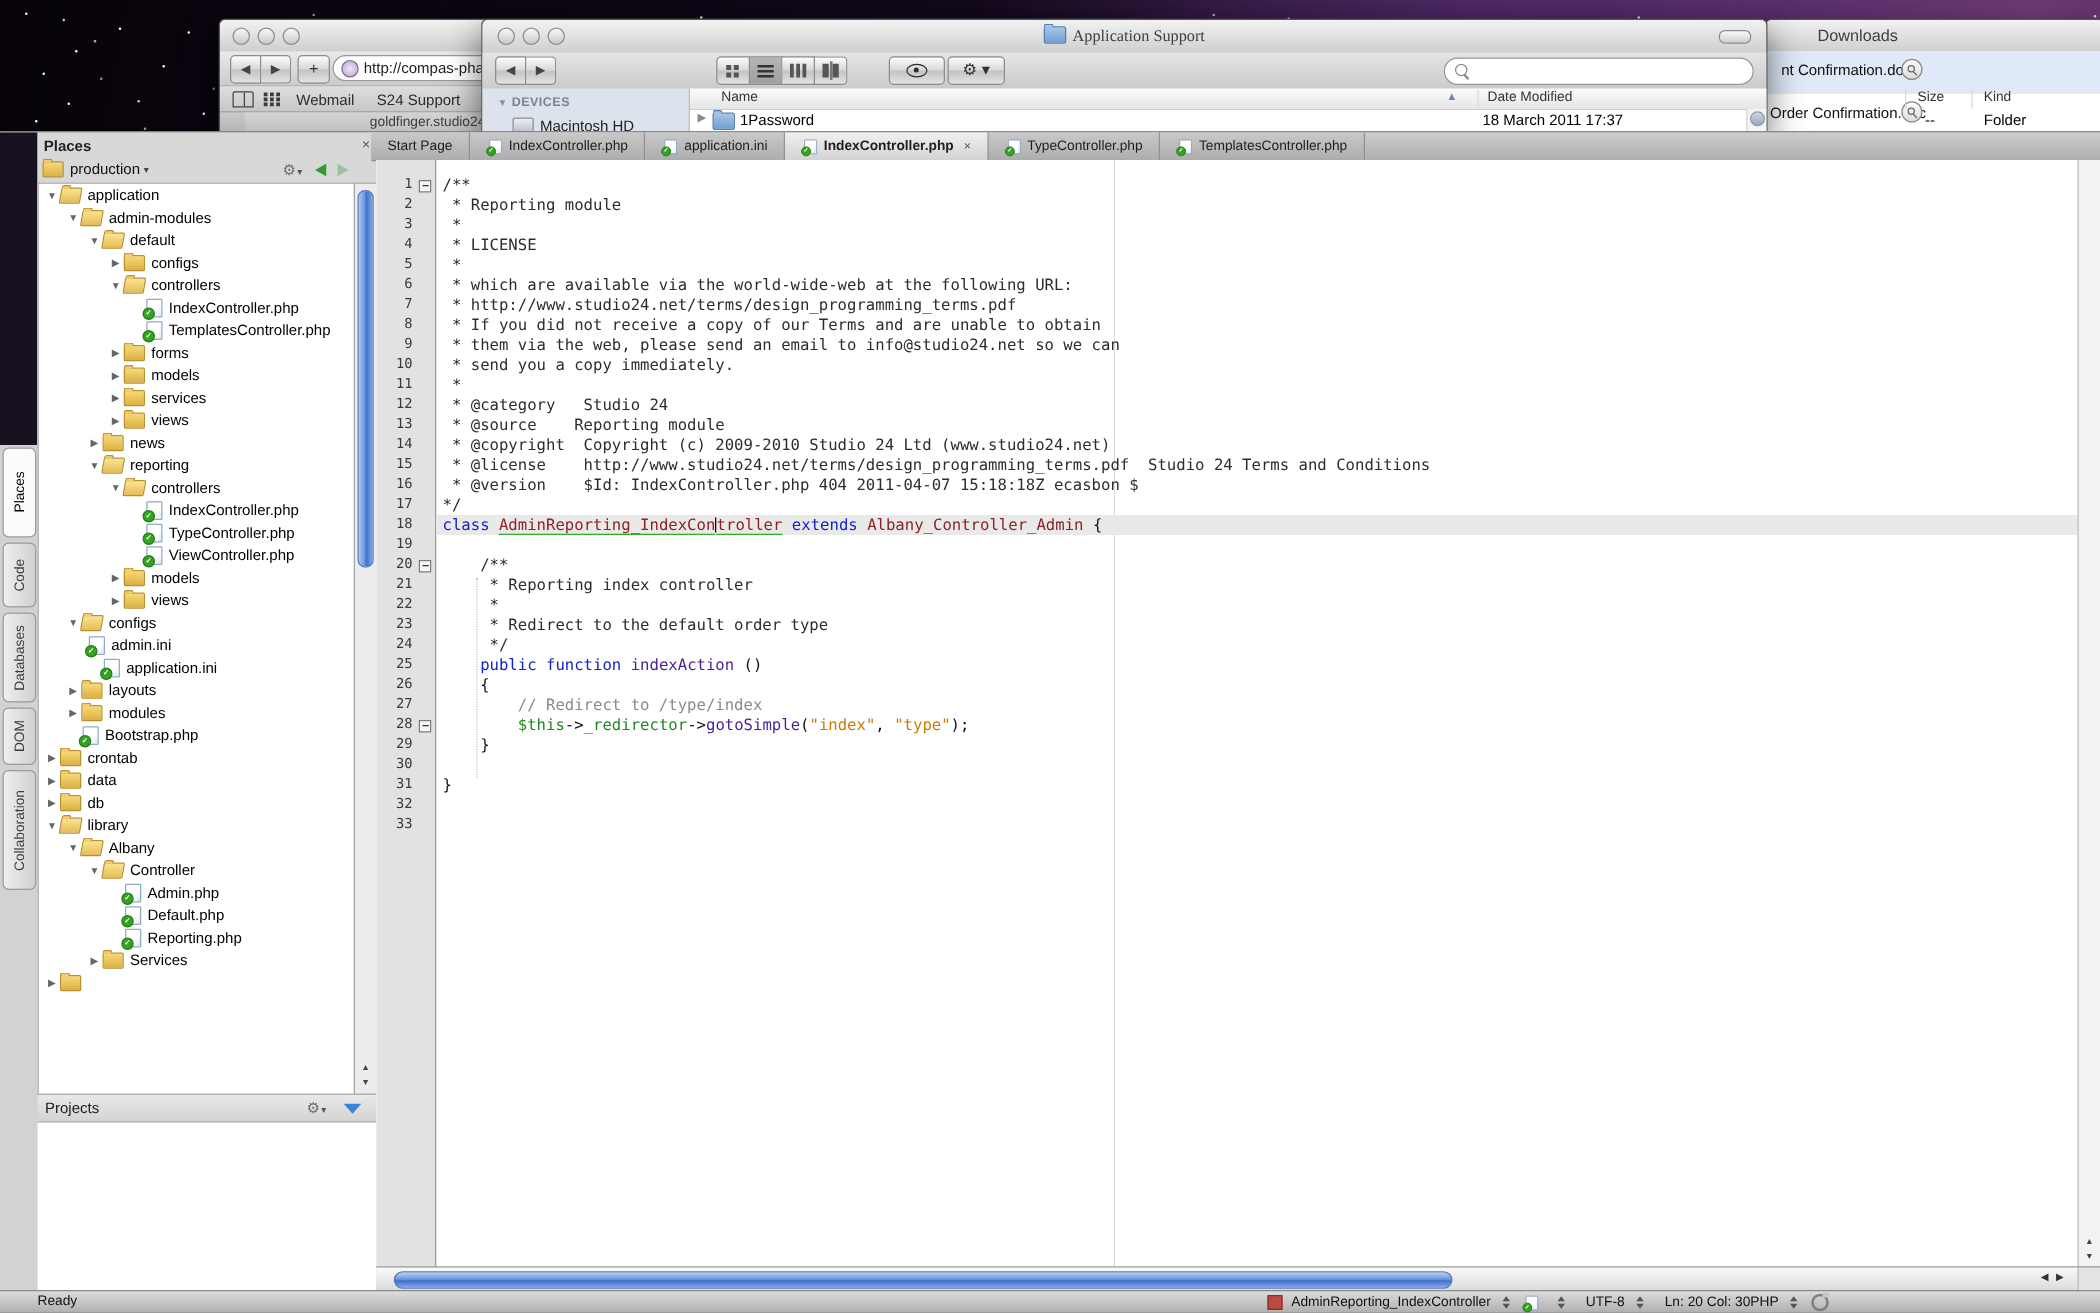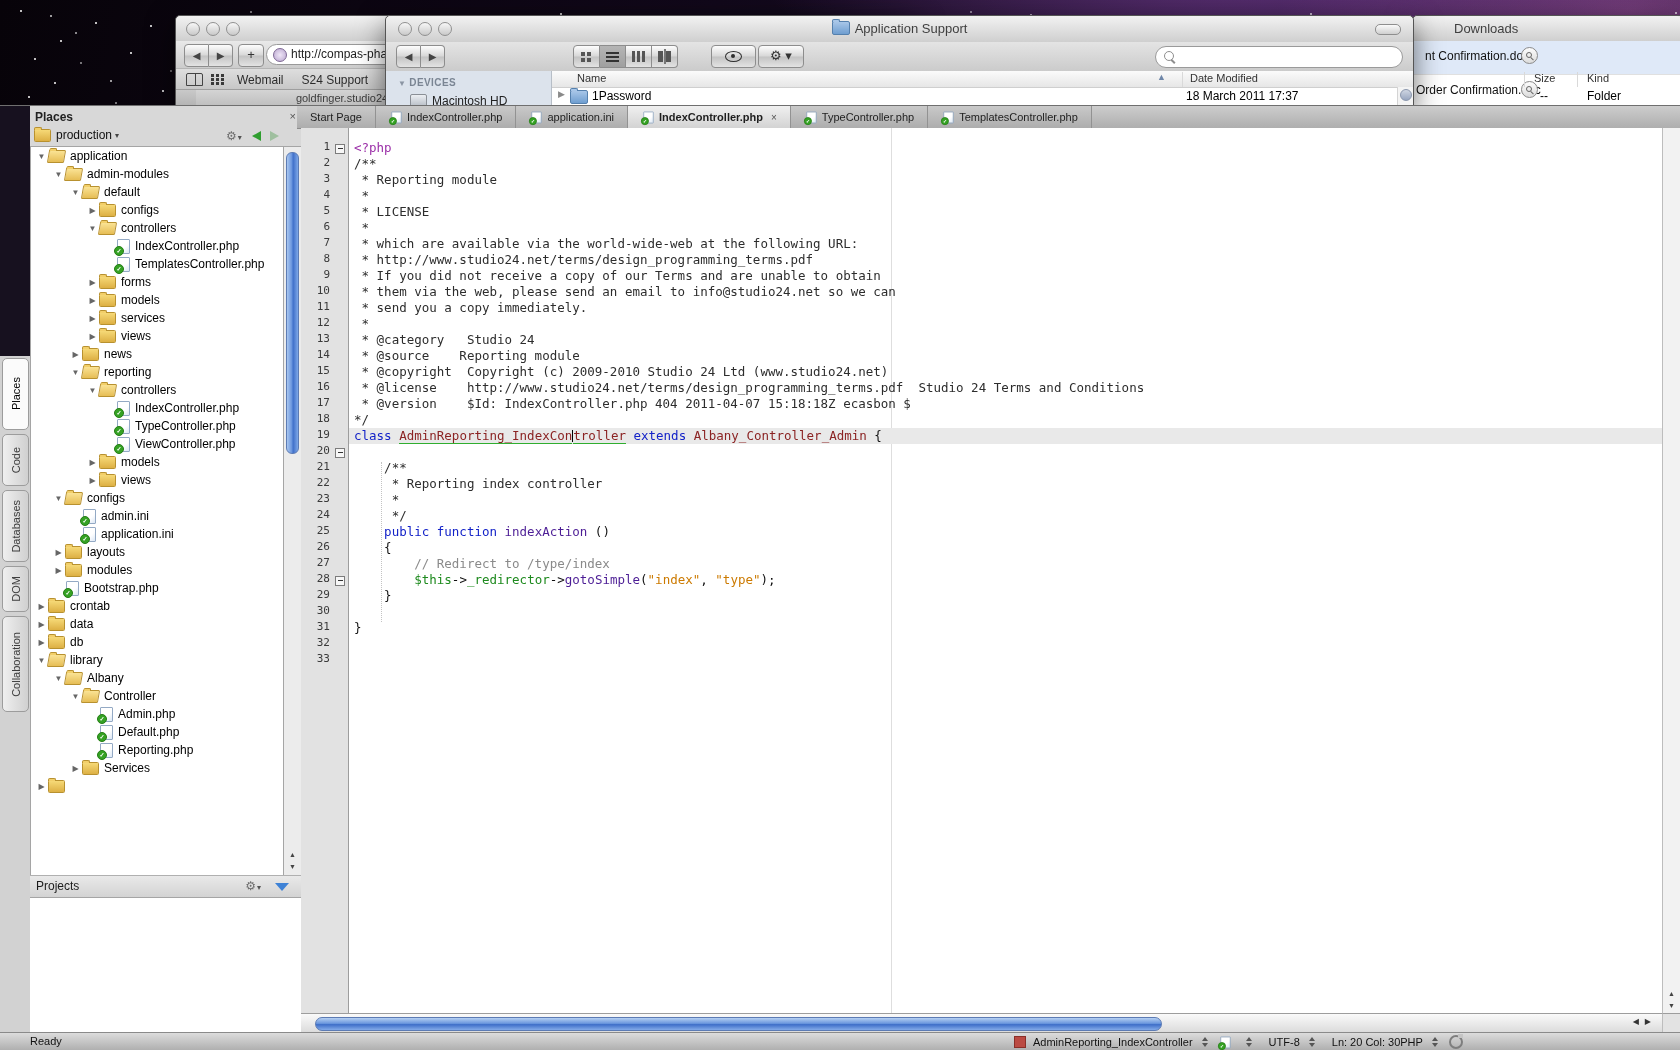--- a/index.html
+++ b/index.html
@@ -56,21 +56,21 @@
   #gridicon::before{content:"";position:absolute;left:0;top:0;width:3px;height:3px;background:#3a3a3a;
     box-shadow:5px 0 #3a3a3a,10px 0 #3a3a3a,0 4px #3a3a3a,5px 4px #3a3a3a,10px 4px #3a3a3a,0 8px #3a3a3a,5px 8px #3a3a3a,10px 8px #3a3a3a;}
   .bmitem{margin-right:18px;white-space:nowrap;}
   #btabbar{position:absolute;left:0;right:0;top:73px;height:17px;
     background:linear-gradient(#c9c9c9,#b2b2b2);border-top:1px solid #9e9e9e;}
   #btab{position:absolute;left:20px;top:0;width:360px;height:17px;border-right:1px solid #9a9a9a;
     background:linear-gradient(#d4d4d4,#bdbdbd);font-size:11px;color:#3d3d3d;line-height:17px;text-align:center;white-space:nowrap;overflow:hidden;}
 
   
   #finder{left:385px;top:15px;width:1027px;height:90px;z-index:2;}
-  #finder .titlebar{height:26px;}
+  #finder .titlebar{height:26px;font-family:Liberation Serif, serif;}
   #ftitle{position:absolute;left:0;right:0;top:0;text-align:center;}
   .bluefolder{display:inline-block;width:16px;height:12px;border-radius:2px;vertical-align:-2px;
     background:linear-gradient(#a8c6e8,#6f9ed0);border:1px solid #5580ad;position:relative;margin-right:5px;}
   .bluefolder::before{content:"";position:absolute;left:-1px;top:-3px;width:6px;height:2px;
     background:#a8c6e8;border:1px solid #5580ad;border-bottom:none;border-radius:2px 2px 0 0;}
   #fpill{position:absolute;right:12px;top:8px;width:24px;height:9px;border:1px solid #8e8e8e;border-radius:5px;
     background:linear-gradient(#fafafa,#cfcfcf);}
   #ftoolbar{position:absolute;left:0;right:0;top:26px;height:29px;background:linear-gradient(#e4e4e4,#cbcbcb);}
   .viewseg{position:absolute;left:187px;top:3px;display:flex;}
   .viewseg .seg{width:25px;height:21px;border:1px solid #8d8d8d;border-left:none;position:relative;
@@ -478,21 +478,21 @@
           <div class="trow" style="padding-left: 55px;">
             <span class="tarrow">▶</span>
             <span class="ticon fold"></span>
             <span>views</span>
           </div>
           <div class="trow" style="padding-left: 21px;">
             <span class="tarrow">▼</span>
             <span class="ticon fopen"></span>
             <span>configs</span>
           </div>
-          <div class="trow" style="padding-left: 38px;">
+          <div class="trow" style="padding-left: 26px;">
             <span class="tarrow"></span>
             <span class="ticon file"></span>
             <span>admin.ini</span>
           </div>
           <div class="trow" style="padding-left: 38px;">
             <span class="tarrow"></span>
             <span class="ticon file"></span>
             <span>application.ini</span>
           </div>
           <div class="trow" style="padding-left: 21px;">
@@ -706,21 +706,20 @@
             <span class="g-num">31</span>
           </div>
           <div class="g-row">
             <span class="g-num">32</span>
           </div>
           <div class="g-row">
             <span class="g-num">33</span>
           </div>
         </div>
       <div id="code-lines">
-          <div class="cl-row"><span class="tk-p">&lt;?php</span></div>
           <div class="cl-row"><span class="tk-c">/**</span></div>
           <div class="cl-row"><span class="tk-c"> * Reporting module</span></div>
           <div class="cl-row"><span class="tk-c"> *</span></div>
           <div class="cl-row"><span class="tk-c"> * LICENSE</span></div>
           <div class="cl-row"><span class="tk-c"> *</span></div>
           <div class="cl-row"><span class="tk-c"> * which are available via the world-wide-web at the following URL:</span></div>
           <div class="cl-row"><span class="tk-c"> * http://www.studio24.net/terms/design_programming_terms.pdf</span></div>
           <div class="cl-row"><span class="tk-c"> * If you did not receive a copy of our Terms and are unable to obtain</span></div>
           <div class="cl-row"><span class="tk-c"> * them via the web, please send an email to info@studio24.net so we can</span></div>
           <div class="cl-row"><span class="tk-c"> * send you a copy immediately.</span></div>
@@ -729,20 +728,21 @@
           <div class="cl-row"><span class="tk-c"> * @source    Reporting module</span></div>
           <div class="cl-row"><span class="tk-c"> * @copyright  Copyright (c) 2009-2010 Studio 24 Ltd (www.studio24.net)</span></div>
           <div class="cl-row"><span class="tk-c"> * @license    http://www.studio24.net/terms/design_programming_terms.pdf  Studio 24 Terms and Conditions</span></div>
           <div class="cl-row"><span class="tk-c"> * @version    $Id: IndexController.php 404 2011-04-07 15:18:18Z ecasbon $</span></div>
           <div class="cl-row"><span class="tk-c">*/</span></div>
           <div class="cl-row hl"><span class="tk-k">class</span><span class="tk-t"> </span><span class="tk-clu">AdminReporting_IndexCon</span><span class="tk-crt"></span><span class="tk-clu">troller</span><span class="tk-t"> </span><span class="tk-k">extends</span><span class="tk-t"> </span><span class="tk-cl">Albany_Controller_Admin</span><span class="tk-t"> {</span></div>
           <div class="cl-row">&nbsp;</div>
           <div class="cl-row"><span class="tk-c">    /**</span></div>
           <div class="cl-row"><span class="tk-c">     * Reporting index controller</span></div>
           <div class="cl-row"><span class="tk-c">     *</span></div>
+          <div class="cl-row"><span class="tk-c">     * Redirect to the default order type</span></div>
           <div class="cl-row"><span class="tk-c">     */</span></div>
           <div class="cl-row"><span class="tk-t">    </span><span class="tk-k">public</span><span class="tk-t"> </span><span class="tk-k">function</span><span class="tk-t"> </span><span class="tk-f">indexAction</span><span class="tk-t"> ()</span></div>
           <div class="cl-row"><span class="tk-t">    {</span></div>
           <div class="cl-row"><span class="tk-lc">        // Redirect to /type/index</span></div>
           <div class="cl-row"><span class="tk-t">        </span><span class="tk-v">$this</span><span class="tk-t">-&gt;</span><span class="tk-v">_redirector</span><span class="tk-t">-&gt;</span><span class="tk-f">gotoSimple</span><span class="tk-t">(</span><span class="tk-s">"index"</span><span class="tk-t">, </span><span class="tk-s">"type"</span><span class="tk-t">);</span></div>
           <div class="cl-row"><span class="tk-t">    }</span></div>
           <div class="cl-row">&nbsp;</div>
           <div class="cl-row"><span class="tk-t">}</span></div>
         </div>
     </div>

